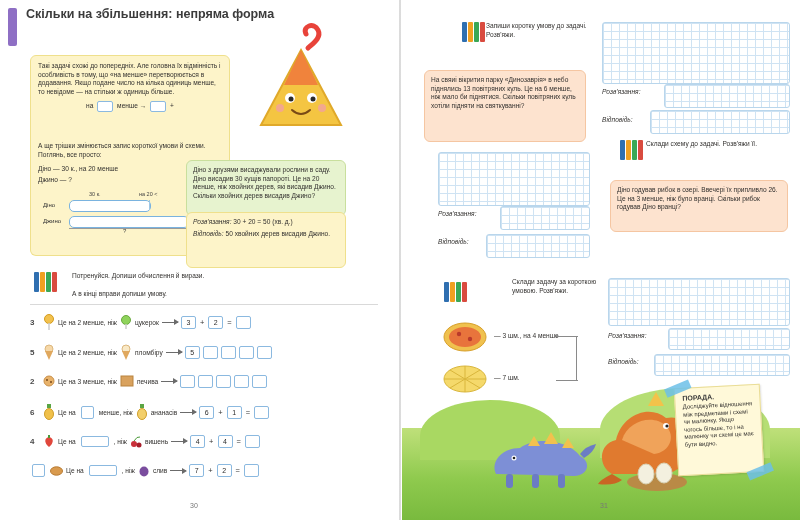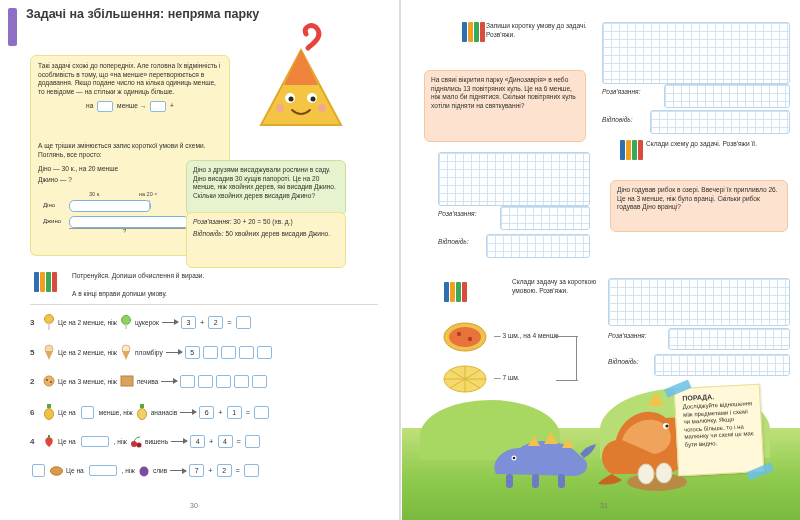--- a/index.html
+++ b/index.html
@@ -102,21 +102,21 @@
 </head>
 <body>
 
 <div class="page">
   <div class="left-page"></div>
   <div class="right-page"></div>
   <div class="spine"></div>
 
   <div class="hdr">
     <div class="bar"></div>
-    <div class="title">Задачі на збільшення: непряма парку</div>
+    <div class="title">Скільки на збільшення: непряма форма</div>
   </div>
 
   <div class="panel yellow" style="left:30px;top:55px;width:200px;height:105px;padding:6px 7px;">
     <div class="txt">Такі задачі схожі до попередніх. Але головна їх відмінність і особливість в тому, що «на менше» перетворюється в додавання. Якщо подане число на кілька одиниць менше, то невідоме — на стільки ж одиниць більше.</div>
     <div class="txt" style="margin-top:5px;text-align:center;">
       <span>на</span>
       <span class="abox"></span>
       <span>менше →</span>
       <span class="abox"></span>
       <span>+</span>

